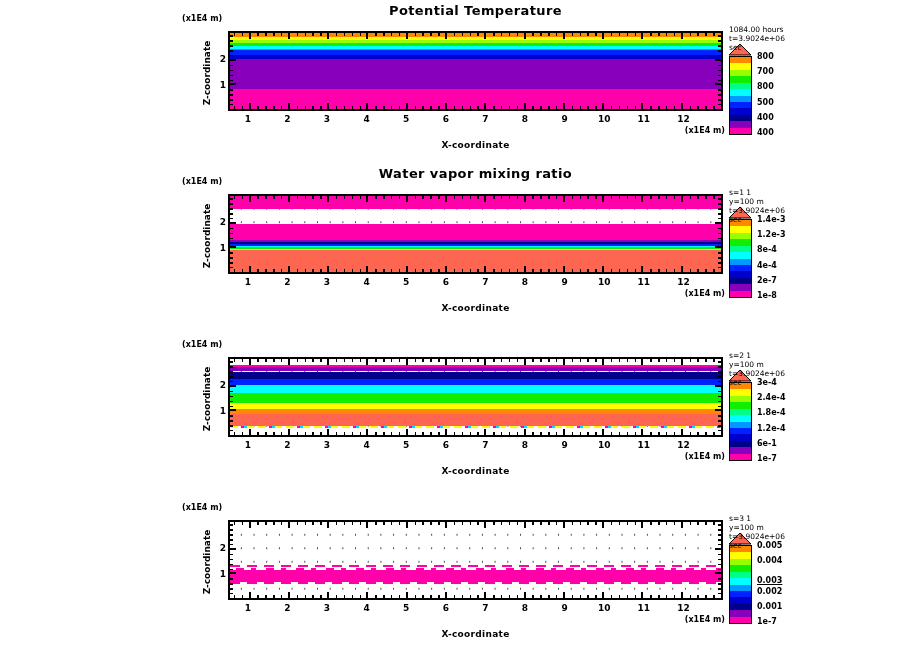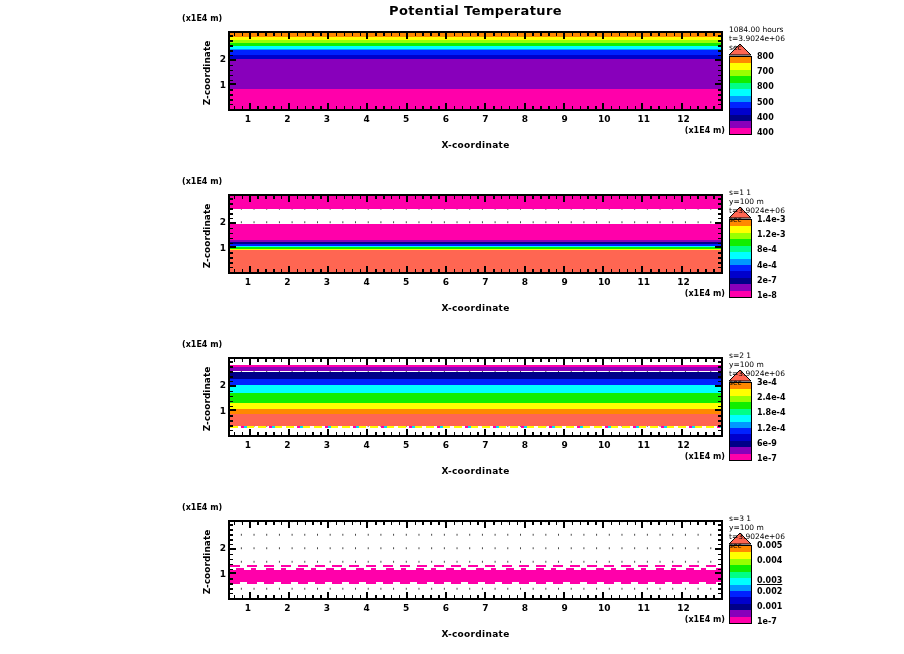--- a/index.html
+++ b/index.html
@@ -263,20 +263,21 @@
           <span style="top: 54.6px;">500</span>
           <span style="top: 69.8px;">400</span>
           <span style="top: 85px;">400</span>
         </div>
     </div>
   </div>
 </section>
 
 <section class="panel" style="top:163px">
   <div class="plot-wrap">
+    <div class="title">Water vapor mixing ratio</div>
     <div class="unit-top">(x1E4 m)</div>
     <div class="z-title">Z-coordinate</div>
     <div class="z-labels">
         <span style="top: 67.74%;">1</span>
         <span style="top: 35.48%;">2</span>
       </div>
     <div class="plot-area">
         <div class="band" style="top: 0%; height: 17.74%; background: rgb(255, 0, 170);"></div>
         <div class="band" style="top: 37.1%; height: 20.97%; background: rgb(255, 0, 170);"></div>
         <div class="band" style="top: 58.06%; height: 2.58%; background: rgb(136, 0, 187);"></div>
@@ -699,21 +700,21 @@
           <div style="background: rgb(0, 0, 204);"></div>
           <div style="background: rgb(0, 0, 136);"></div>
           <div style="background: rgb(136, 0, 187);"></div>
           <div style="background: rgb(255, 0, 170);"></div>
         </div>
       <div class="cbar-labels">
           <span style="top: 9px;">3e-4</span>
           <span style="top: 24.2px;">2.4e-4</span>
           <span style="top: 39.4px;">1.8e-4</span>
           <span style="top: 54.6px;">1.2e-4</span>
-          <span style="top: 69.8px;">6e-9</span>
+          <span style="top: 69.8px;">6e-1</span>
           <span style="top: 85px;">1e-7</span>
         </div>
     </div>
   </div>
 </section>
 
 <section class="panel" style="top:489px">
   <div class="plot-wrap">
     <div class="unit-top">(x1E4 m)</div>
     <div class="z-title">Z-coordinate</div>

